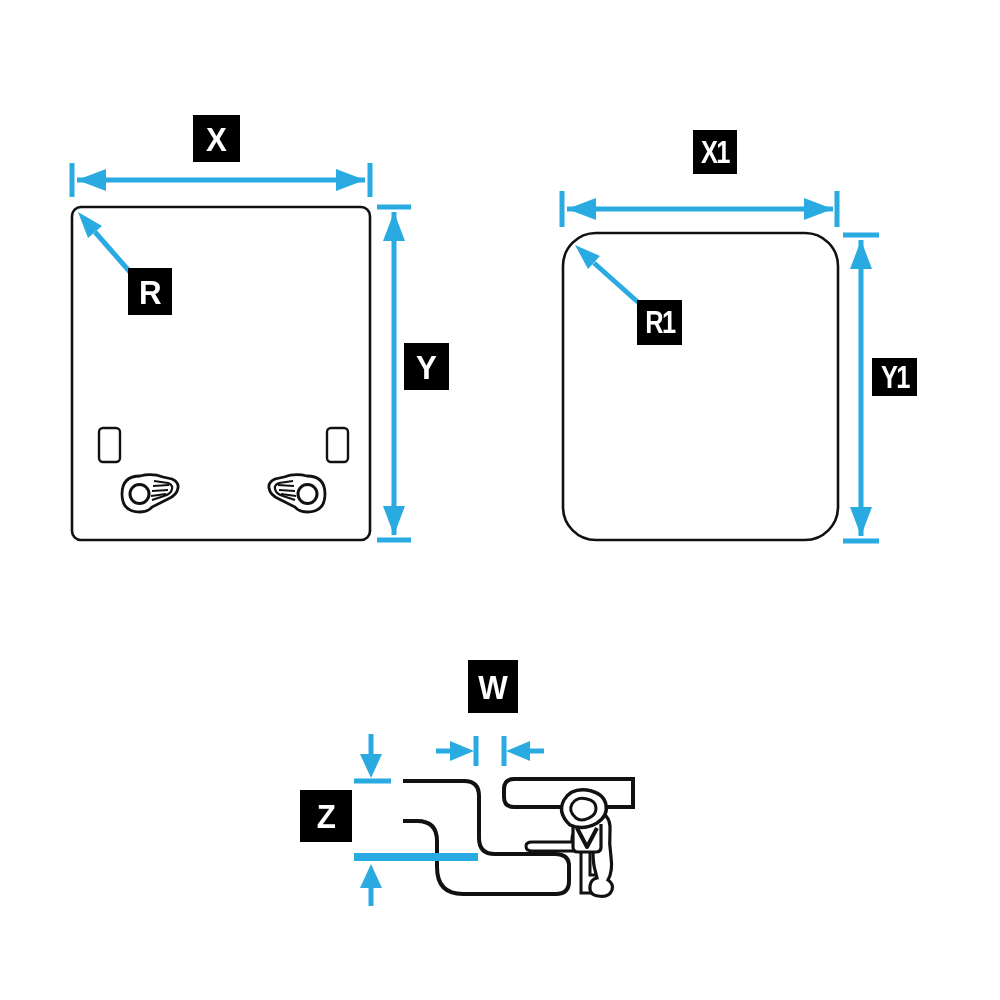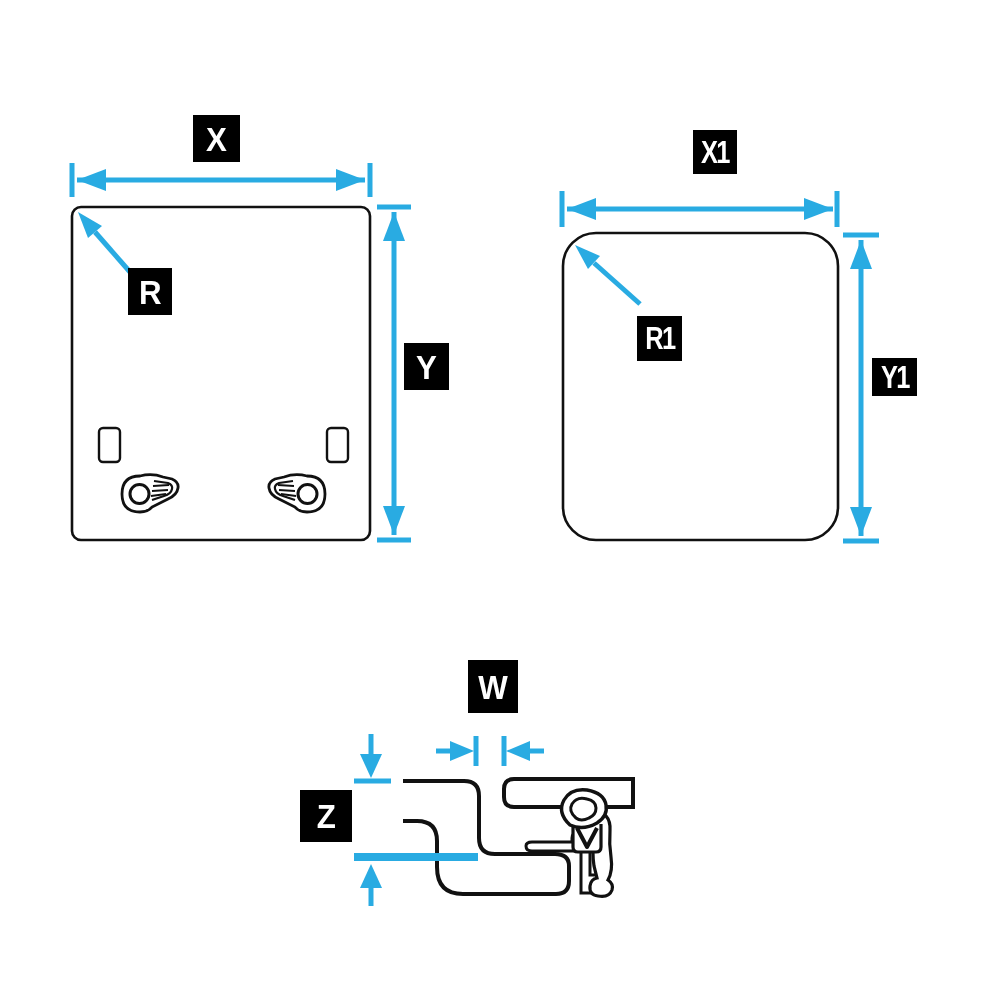--- a/index.html
+++ b/index.html
@@ -121,21 +121,21 @@
   </div>
 
   <div class="label" style="left:404px;top:343px;width:45px;height:47px;">
     <span class="t">Y</span>
   </div>
 
   <div class="label two" style="left:685px;top:130px;width:44px;height:44px;margin-left:8px;">
     <span class="t">X1</span>
   </div>
 
-  <div class="label two" style="left:637px;top:316px;width:45px;height:45px;">
+  <div class="label two" style="left:637px;top:300px;width:45px;height:45px;">
     <span class="t">R1</span>
   </div>
 
   <div class="label two" style="left:872px;top:358px;width:45px;height:38px;">
     <span class="t">Y1</span>
   </div>
 
   <div class="label" style="left:468px;top:660px;width:50px;height:53px;">
     <span class="t">W</span>
   </div>

